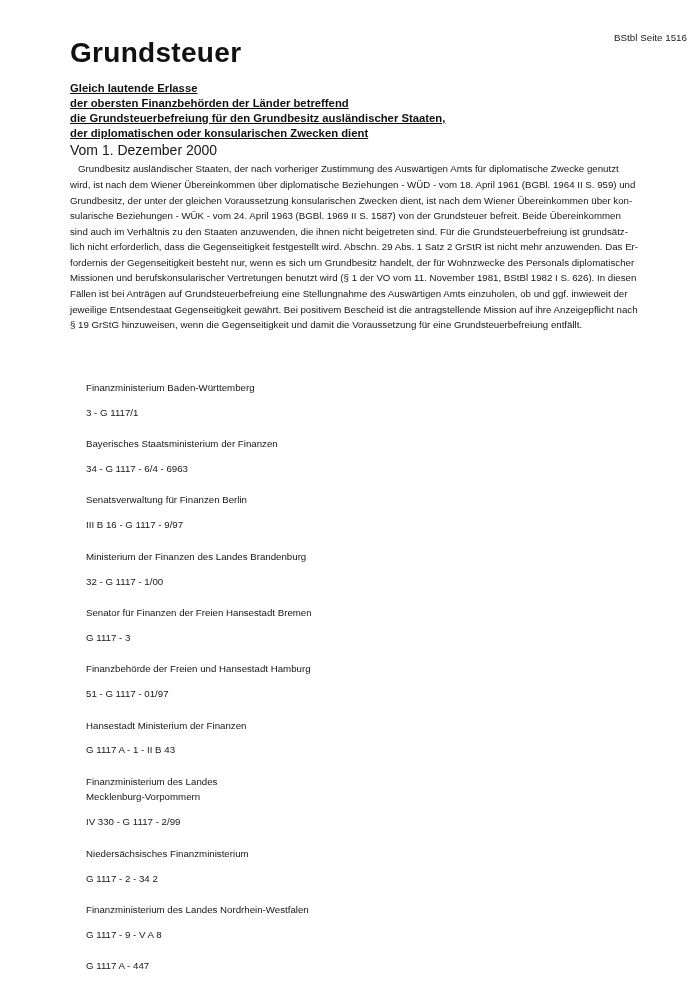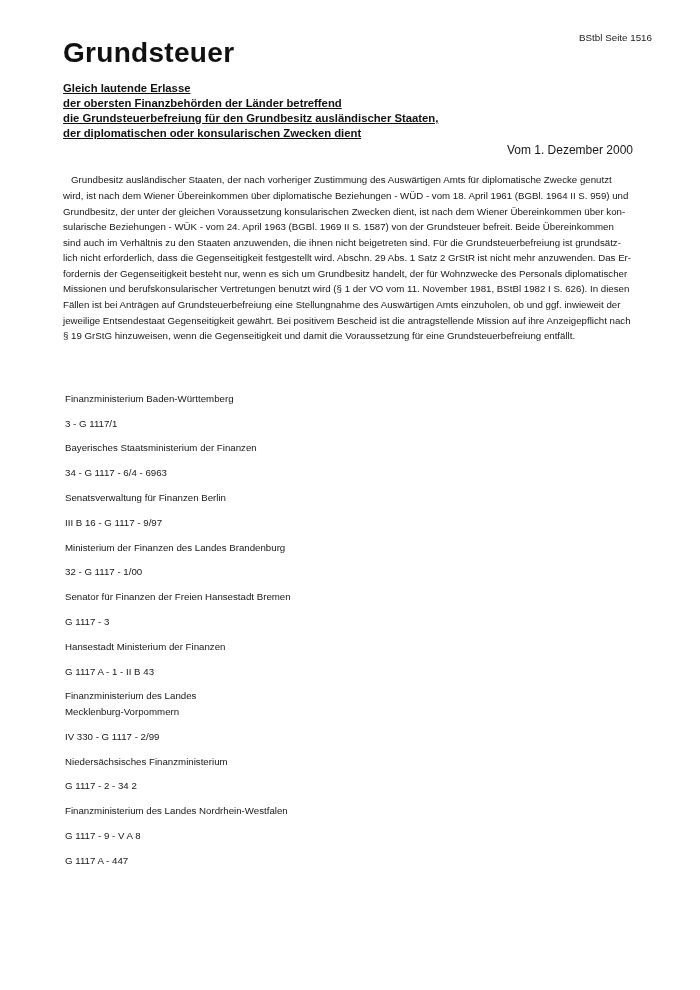--- a/index.html
+++ b/index.html
@@ -12,28 +12,28 @@
     width: 700px;
     height: 990px;
     background: #ffffff;
     overflow: hidden;
     font-family: "Liberation Sans", "DejaVu Sans", sans-serif;
     color: #161616;
   }
   .header-right {
     position: absolute;
     top: 32px;
-    right: 48px;
+    right: 13px;
     font-size: 9.8px;
     line-height: 11px;
     color: #1c1c1c;
   }
   .content {
     position: absolute;
-    left: 63px;
+    left: 70px;
     top: 0;
     width: 570px;
   }
   .title {
     margin: 0;
     padding-top: 39px;
     font-size: 28px;
     line-height: 28px;
     font-weight: bold;
     letter-spacing: 0.3px;
@@ -43,36 +43,35 @@
     margin-top: 13.5px;
     font-size: 11.3px;
     line-height: 15.2px;
     font-weight: bold;
     white-space: pre;
     color: #111111;
     text-decoration: underline;
   }
   .dateline {
     margin-top: 3px;
-    font-size: 12px;
+    font-size: 14px;
     line-height: 12px;
-    text-align: right;
   }
   .body-par {
-    margin-top: 16px;
+    margin-top: 5px;
     font-size: 9.7px;
     line-height: 15.6px;
     white-space: pre;
   }
   .agencies {
     margin-top: 47px;
     font-size: 9.7px;
   }
   .agency {
-    margin: 2px;
+    margin: 16px;
     padding: 0;
   }
   .agency-name,
   .agency-ref {
     line-height: 15.5px;
     margin: 0 0 9.3px 0;
     white-space: pre;
   }
 </style>
 </head>
@@ -122,20 +121,24 @@
   <div class="agency">
     <div class="agency-name">Ministerium der Finanzen des Landes Brandenburg</div>
     <div class="agency-ref">32 - G 1117 - 1/00</div>
   </div>
 
   <div class="agency">
     <div class="agency-name">Senator für Finanzen der Freien Hansestadt Bremen</div>
     <div class="agency-ref">G 1117 - 3</div>
   </div>
 
+  <div class="agency">
+    <div class="agency-name">Finanzbehörde der Freien und Hansestadt Hamburg</div>
+    <div class="agency-ref">51 - G 1117 - 01/97</div>
+  </div>
 
   <div class="agency">
     <div class="agency-name">Hansestadt Ministerium der Finanzen</div>
     <div class="agency-ref">G 1117 A - 1 - II B 43</div>
   </div>
 
   <div class="agency">
     <div class="agency-name">Finanzministerium des Landes
 Mecklenburg-Vorpommern</div>
     <div class="agency-ref">IV 330 - G 1117 - 2/99</div>

